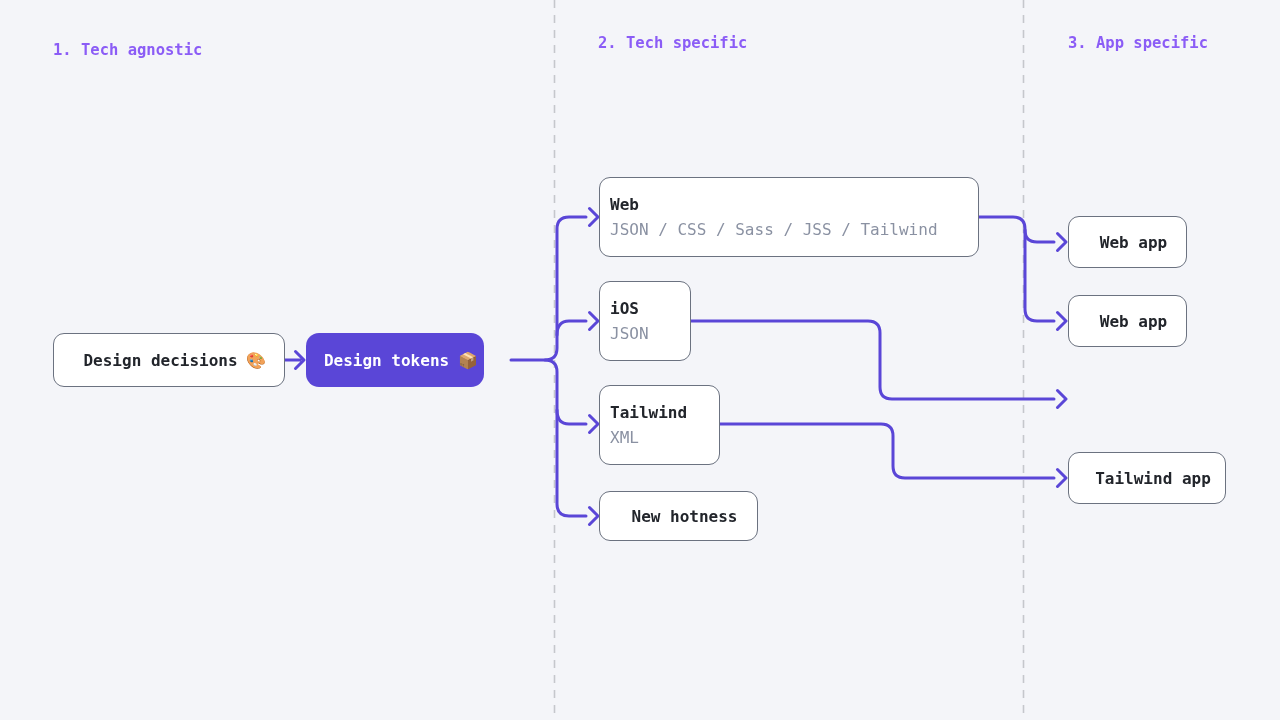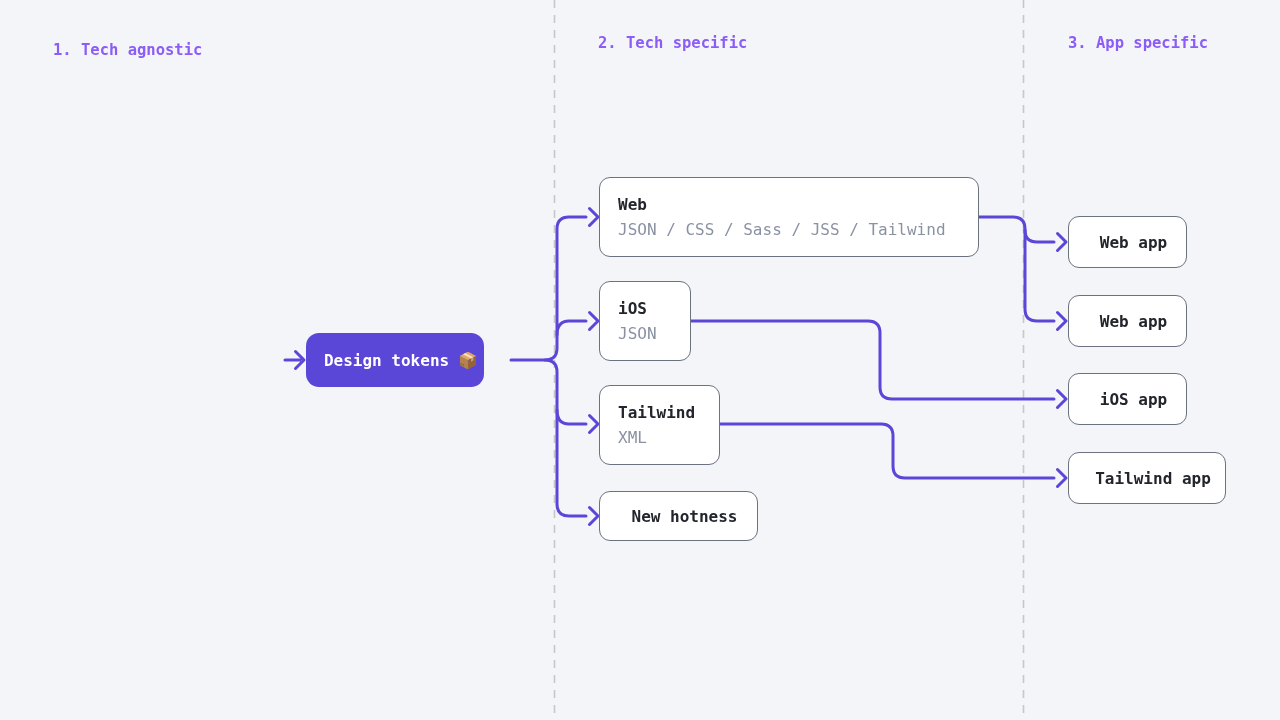--- a/index.html
+++ b/index.html
@@ -47,21 +47,21 @@
     justify-content:center;
     white-space:nowrap;
   }
   .node .label{font-weight:700;padding-left:12px;}
   .node .icon{margin-left:9px;font-size:16px;}
 
   .node.stack{
     flex-direction:column;
     align-items:flex-start;
     justify-content:center;
-    padding-left:18px;
+    padding-left:10px;
     gap:4px;
   }
   .node .title{font-weight:700;line-height:21px;}
   .node .subtitle{color:var(--subtitle);line-height:21px;}
 
   #node-design-decisions{left:53px;top:333px;width:232px;height:54px;}
   #node-design-tokens{
     left:306px;top:333px;width:178px;height:54px;
     background:var(--accent);border:none;border-radius:13px;color:var(--tokens-text);
   }
@@ -96,20 +96,24 @@
 
     <path class="connector" d="M 691 321 H 868 Q 880 321 880 333 V 387 Q 880 399 892 399 H 1054 M 1057.5 390.5 L 1066 399 L 1057.5 407.5"></path>
 
     <path class="connector" d="M 720 424 H 881 Q 893 424 893 436 V 466 Q 893 478 905 478 H 1054 M 1057.5 469.5 L 1066 478 L 1057.5 486.5"></path>
   </svg>
 
   <div class="col-header" id="header-1">1. Tech agnostic</div>
   <div class="col-header" id="header-2">2. Tech specific</div>
   <div class="col-header" id="header-3">3. App specific</div>
 
+  <div class="node" id="node-design-decisions">
+    <span class="label">Design decisions</span>
+    <span class="icon">🎨</span>
+  </div>
 
   <div class="node" id="node-design-tokens">
     <span class="label">Design tokens</span>
     <span class="icon">📦</span>
   </div>
 
   <div class="node stack" id="node-web">
     <span class="title">Web</span>
     <span class="subtitle">JSON / CSS / Sass / JSS / Tailwind</span>
   </div>
@@ -129,21 +133,18 @@
   </div>
 
   <div class="node" id="node-web-app-1">
     <span class="label">Web app</span>
   </div>
 
   <div class="node" id="node-web-app-2">
     <span class="label">Web app</span>
   </div>
 
-  <div class="node" id="node-ios-app">
-    <span class="label">iOS app</span>
-  </div>
 
   <div class="node" id="node-android-app">
     <span class="label">Tailwind app</span>
   </div>
 
 </div>
 
 </body></html>

